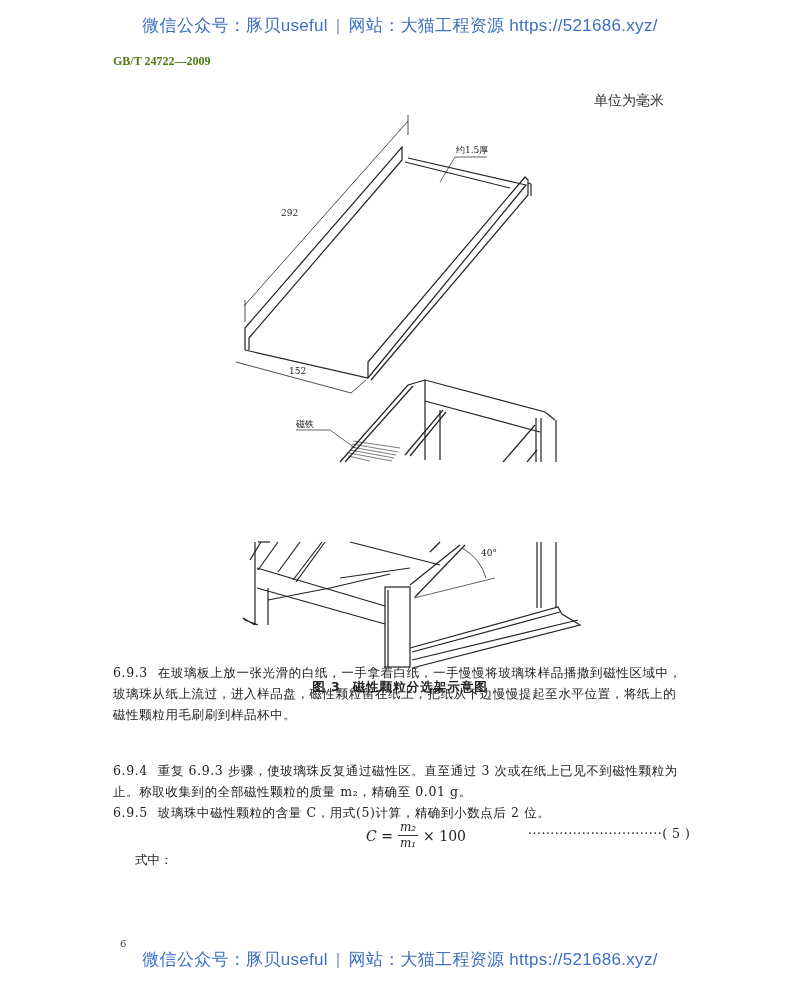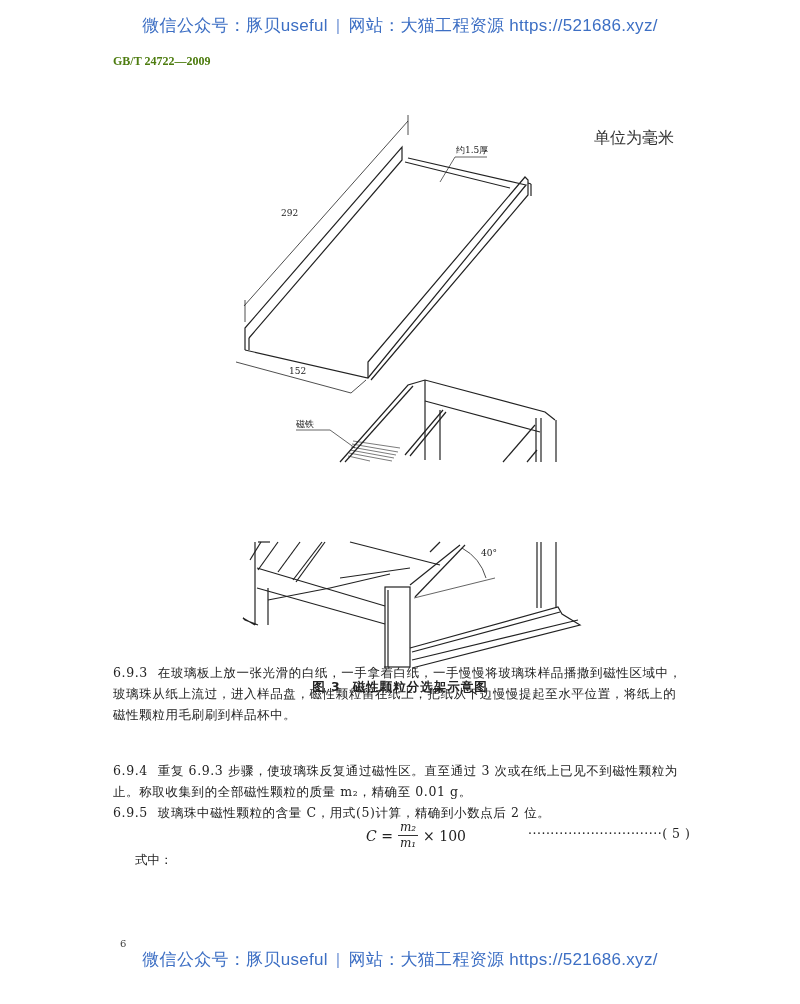--- a/index.html
+++ b/index.html
@@ -6,21 +6,21 @@
     body { width: 800px; height: 1004px; position: relative; overflow: hidden;
            font-family: "DejaVu Serif", "Liberation Serif", serif; color: #222; }
     .watermark { position: absolute; left: 0; width: 800px; text-align: center;
                  font-size: 17px; color: #3d6fc4; letter-spacing: 0.3px;
                  font-family: Liberation Sans, sans-serif; }
     .watermark .sep { color: #7a9bd8; margin: 0 8px; }
     .wm-top { top: 14px; }
     .wm-bottom { top: 948px; }
     .std-no { position: absolute; left: 113px; top: 54px; font-size: 12px; font-weight: bold;
               font-family: "Liberation Serif", "DejaVu Serif", serif; color: #4d7c0f; }
-    .unit { position: absolute; left: 594px; top: 92px; font-size: 16px; color: #333; margin-top: 36px; }
+    .unit { position: absolute; left: 594px; top: 92px; font-size: 14px; color: #333; }
     .figure { position: absolute; left: 0; top: 0; width: 800px; height: 680px; }
     .fig-caption { position: absolute; left: 0; width: 800px; top: 679px; text-align: center;
                    font-size: 12.5px; font-weight: bold; font-family: "DejaVu Sans", sans-serif; letter-spacing: 1px; }
     .fig-caption .num { margin-right: 12px; }
     .para { position: absolute; left: 113px; width: 575px; font-size: 12.5px; line-height: 21px;
             letter-spacing: 0.6px; }
     .para .clause { margin-right: 10px; }
     .p1 { top: 662px; }
     .p2 { top: 760px; }
     .p3 { top: 802px; }

